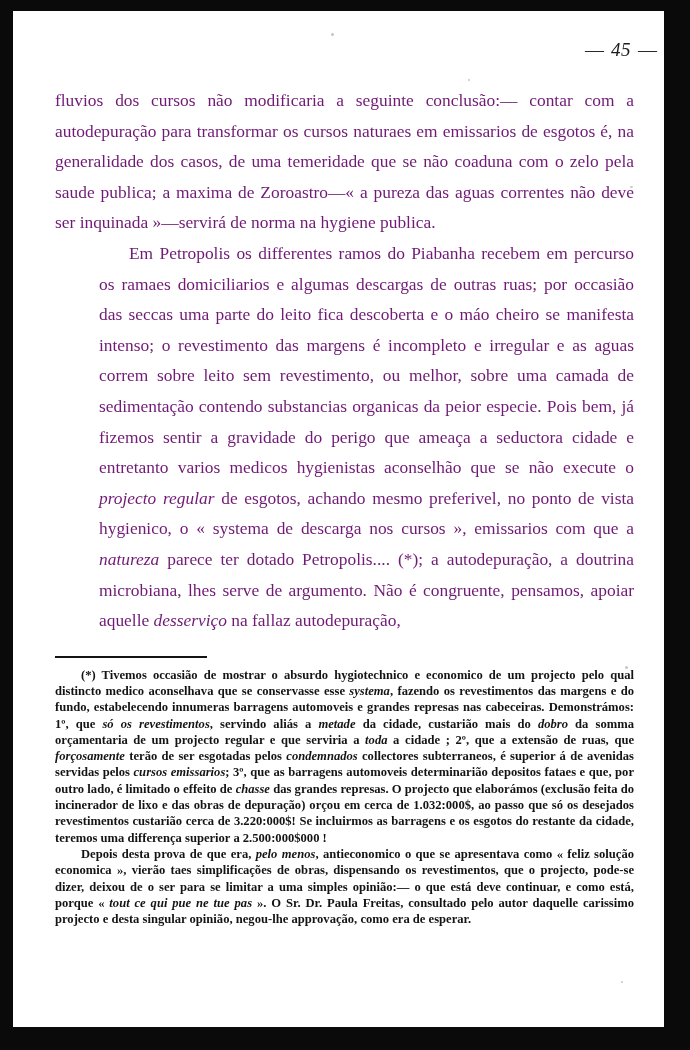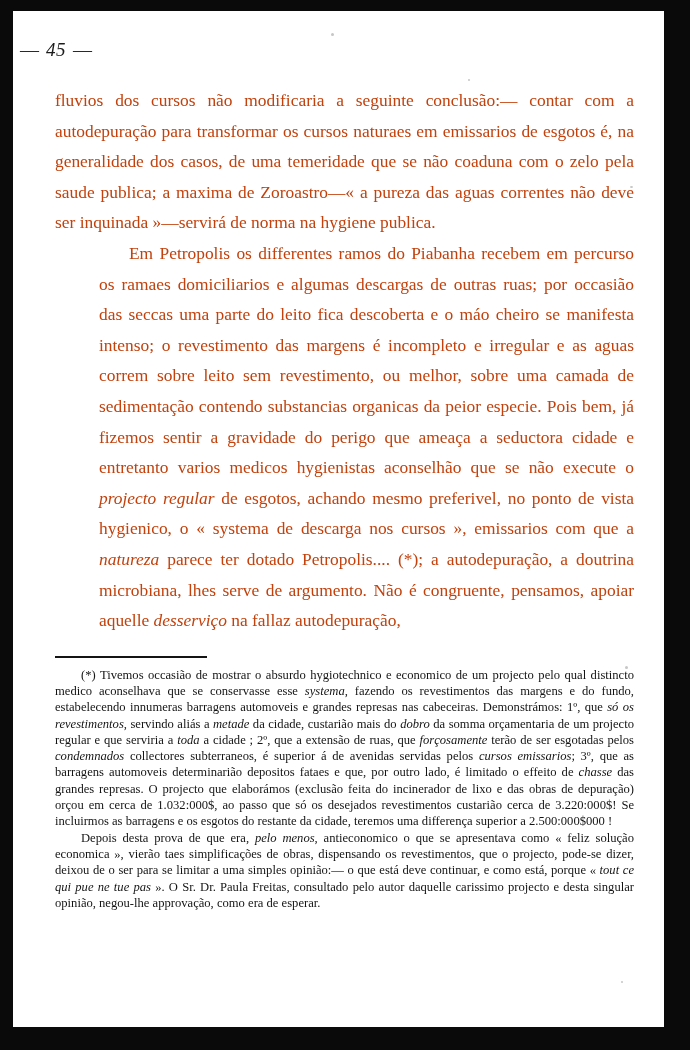--- a/index.html
+++ b/index.html
@@ -39,21 +39,21 @@
     position: absolute;
     left: 0;
     top: 0;
     width: 651px;
     height: 1016px;
     padding: 0;
   }
 
   
   .folio {
-    text-align: left;
+    text-align: right;
     font-size: 19px;
     letter-spacing: 0.5px;
     color: #1b1b1b;
     margin-top: 28px;
     margin-bottom: 0;
     font-family: "Liberation Serif", serif;
     font-style: italic;
   }
   .folio .rule-dash {
     font-style: normal;
@@ -64,21 +64,21 @@
   
   .body-block {
     margin: 24px 0 0 0;
     padding: 0 30px 0 42px;
   }
 
   .body-para {
     font-size: 17.4px;
     line-height: 30.6px;
     text-align: justify;
-    color: #c2410c;
+    color: #701a75;
     margin: 0;
     text-indent: 0;
     -webkit-font-smoothing: none;
   }
   .body-para + .body-para {
     text-indent: 30px;
     margin-top: 0;
     margin-left: 44px;
   }
 
@@ -103,20 +103,21 @@
   .footnote-block {
     padding: 0 30px 0 42px;
     margin-top: 9px;
   }
   .fn-para {
     font-size: 12.6px;
     line-height: 16.3px;
     text-align: justify;
     color: #141414;
     margin: 0;
+    font-weight: bold;
   }
   .fn-para.indent {
     text-indent: 26px;
   }
   .fn-marker {
     font-size: 12.6px;
   }
 
   
   .speck {

